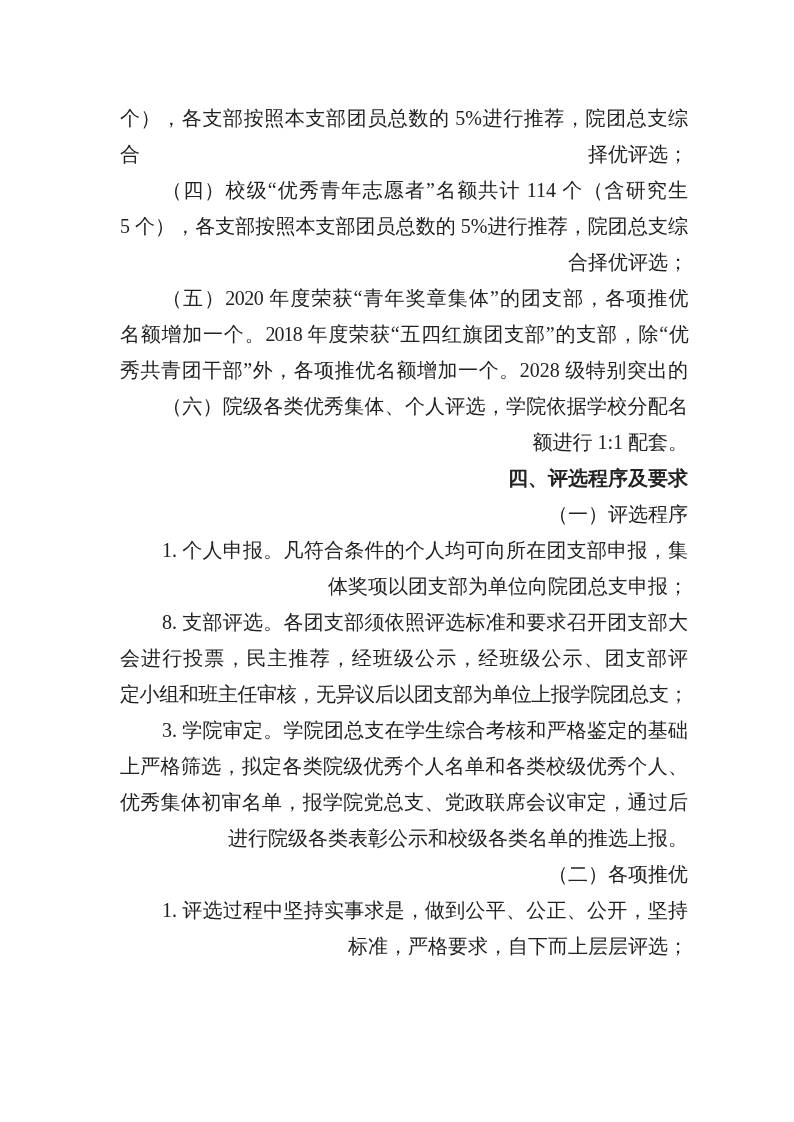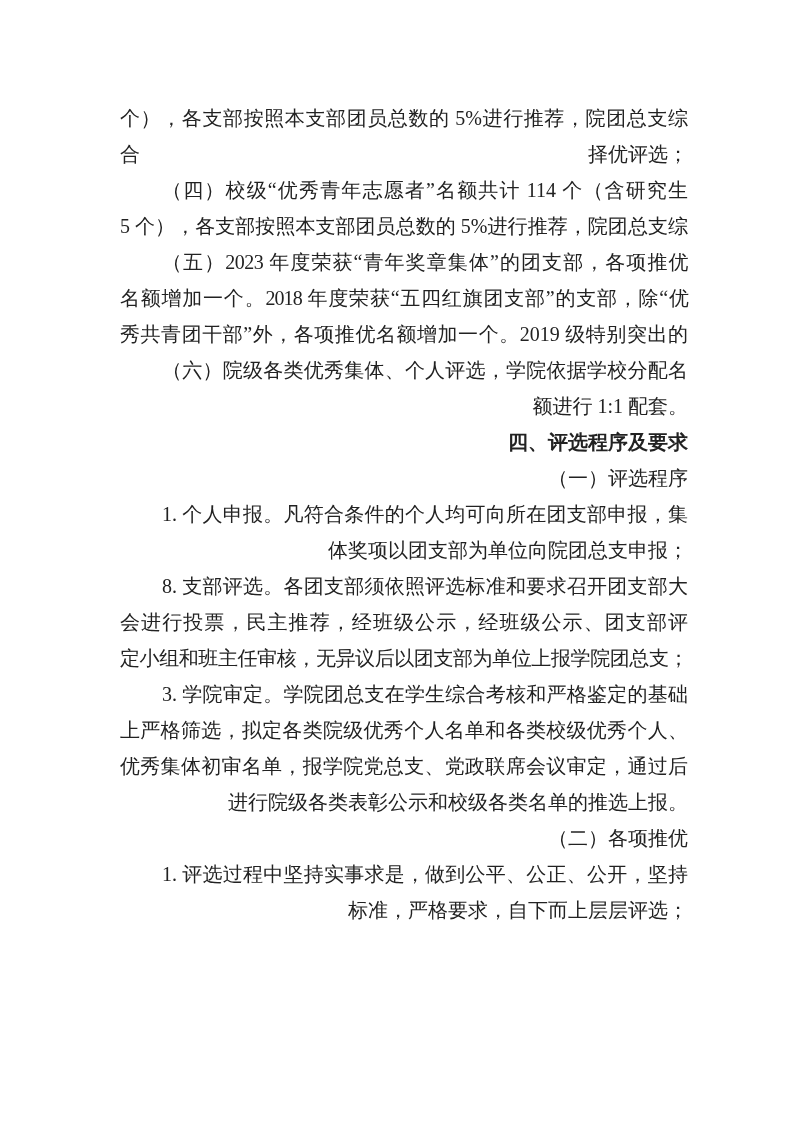--- a/index.html
+++ b/index.html
@@ -49,23 +49,24 @@
 </style>
 </head>
 <body>
 
 <div class="page">
   <div class="textblock">
     <div class="line full">个），各支部按照本支部团员总数的 5%进行推荐，院团总支综合</div>
     <div class="line">择优评选；</div>
     <div class="line ind full">（四）校级“优秀青年志愿者”名额共计 114 个（含研究生</div>
     <div class="line full">5 个），各支部按照本支部团员总数的 5%进行推荐，院团总支综</div>
-    <div class="line ind full tight">（五）2023 年度荣获“青年奖章集体”的团支部，各项推优</div>
+    <div class="line">合择优评选；</div>
+    <div class="line ind full tight">（五）2020 年度荣获“青年奖章集体”的团支部，各项推优</div>
     <div class="line full tighter">名额增加一个。2018 年度荣获“五四红旗团支部”的支部，除“优</div>
-    <div class="line full">秀共青团干部”外，各项推优名额增加一个。2019 级特别突出的</div>
+    <div class="line full">秀共青团干部”外，各项推优名额增加一个。2028 级特别突出的</div>
     <div class="line ind full">（六）院级各类优秀集体、个人评选，学院依据学校分配名</div>
     <div class="line">额进行 1:1 配套。</div>
     <div class="line ind h">四、评选程序及要求</div>
     <div class="line ind">（一）评选程序</div>
     <div class="line ind full">1. 个人申报。凡符合条件的个人均可向所在团支部申报，集</div>
     <div class="line">体奖项以团支部为单位向院团总支申报；</div>
     <div class="line ind full">8. 支部评选。各团支部须依照评选标准和要求召开团支部大</div>
     <div class="line full">会进行投票，民主推荐，经班级公示，经班级公示、团支部评</div>
     <div class="line full tight">定小组和班主任审核，无异议后以团支部为单位上报学院团总支；</div>
     <div class="line ind full">3. 学院审定。学院团总支在学生综合考核和严格鉴定的基础</div>

